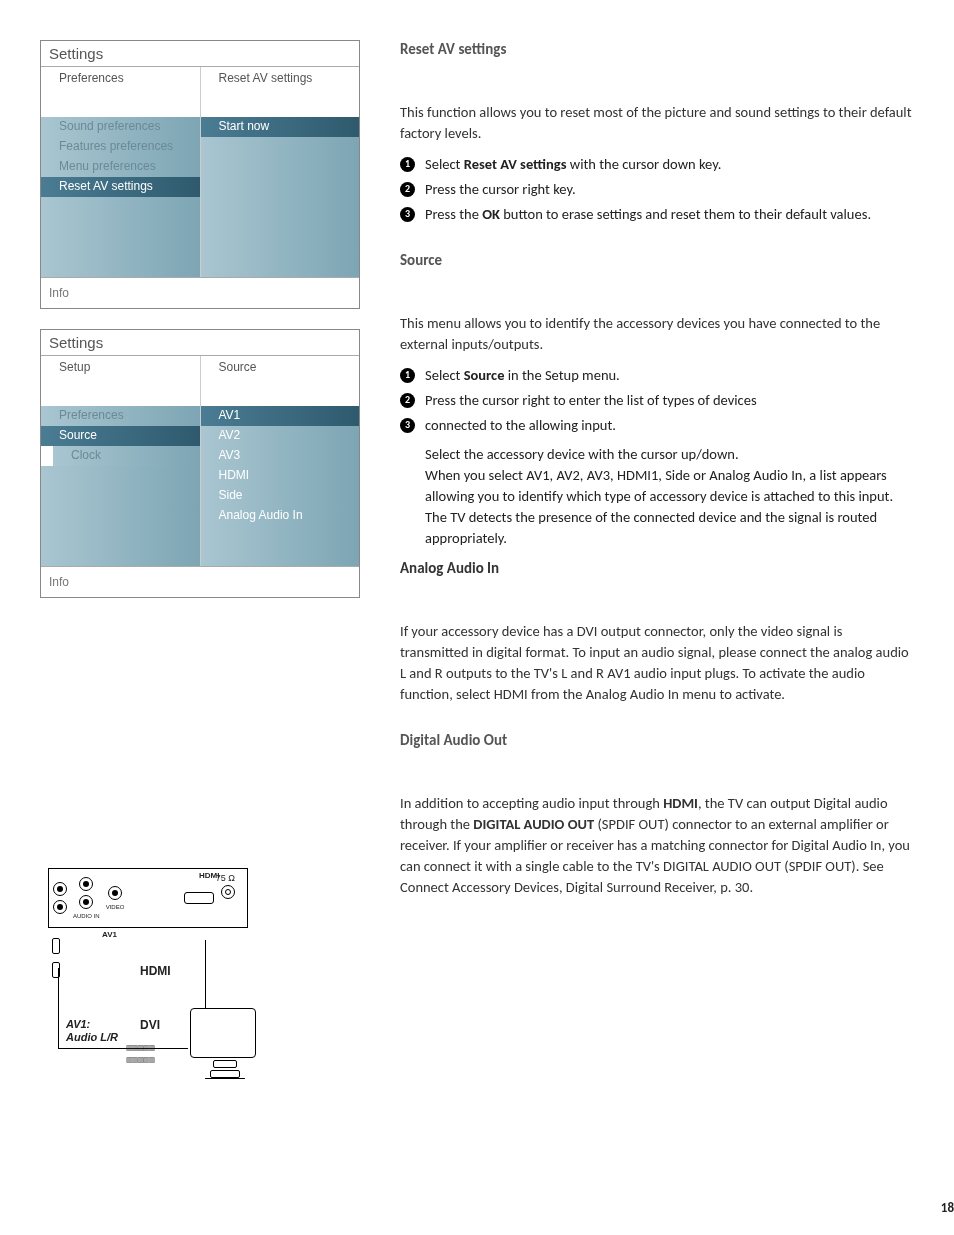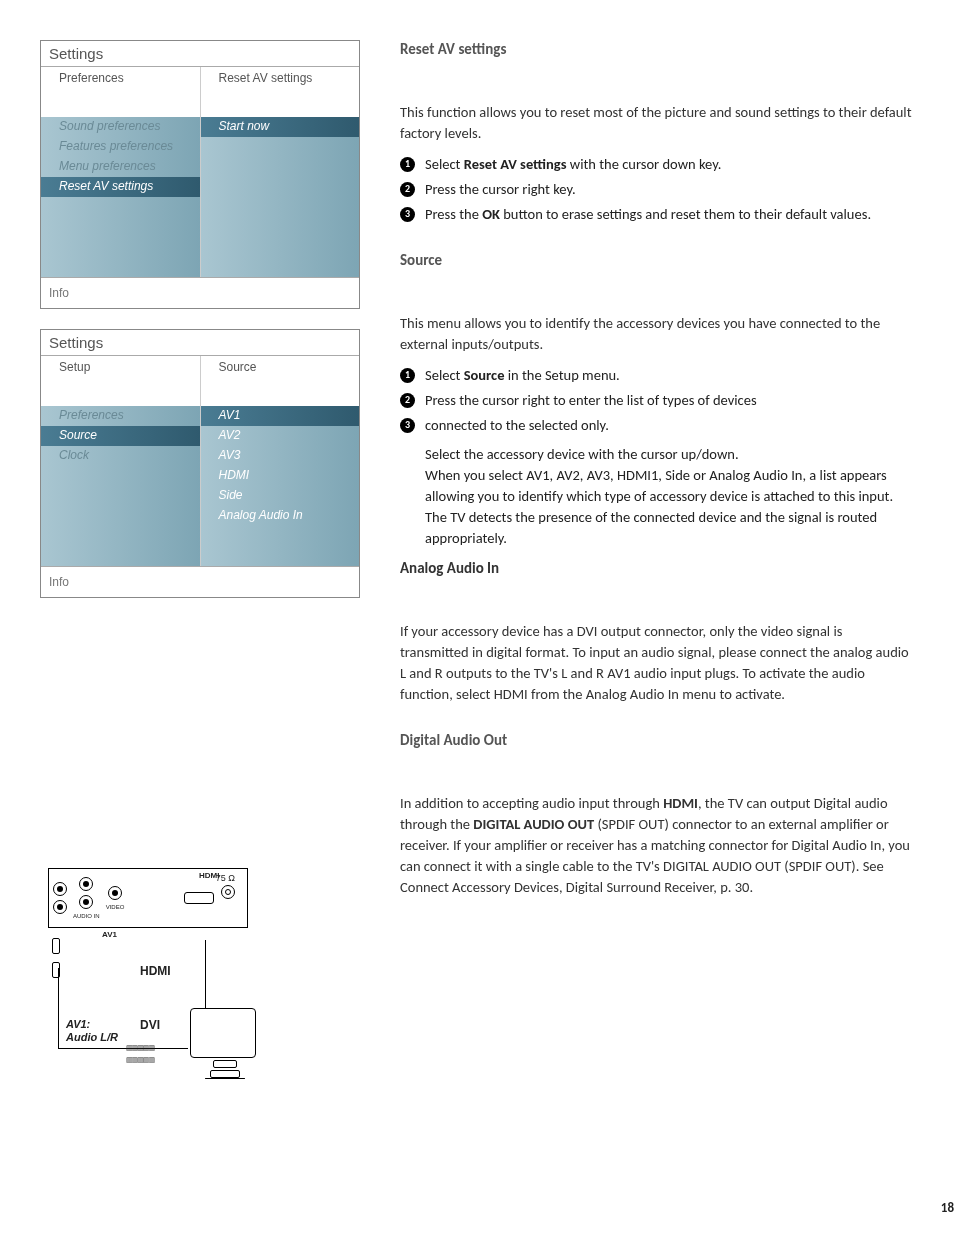--- a/index.html
+++ b/index.html
@@ -44,21 +44,20 @@
   }
   .pcol-items { display: flex; flex-direction: column; }
   .pitem {
     display: flex;
     align-items: center;
     font-size: 12px;
     color: #888;
     padding: 0 8px 3px 18px;
     height: 20px;
     background: linear-gradient(90deg, #a9c6d1 0%, #7da5b4 100%);
-    font-style: italic;
   }
   .pitem.lighter { color: #fff; }
   .pitem.sel {
     background: linear-gradient(90deg, #4a7c93 0%, #2f5a6e 100%);
     color: #fff;
   }
   .pitem.empty { color: transparent; }
   .panel-footer {
     font-size: 12px;
     color: #777;
@@ -193,21 +192,21 @@
     </div>
 
     <div class="panel">
       <div class="panel-header">Settings</div>
       <div class="panel-body">
         <div class="pcol left">
           <div class="pcol-head">Setup</div>
           <div class="pcol-items" id="p2left">
               <div class="pitem" style="color: rgb(106, 138, 150);">Preferences</div>
               <div class="pitem sel">Source</div>
-              <div class="pitem" style="color: rgb(106, 138, 150);">Clock</div>
+              <div class="pitem" style="color: rgb(106, 138, 150); margin-left: 12px;">Clock</div>
               <div class="pitem empty">&nbsp;</div>
               <div class="pitem empty">&nbsp;</div>
               <div class="pitem empty">&nbsp;</div>
               <div class="pitem empty">&nbsp;</div>
               <div class="pitem empty">&nbsp;</div>
             </div>
         </div>
         <div class="pcol">
           <div class="pcol-head">Source</div>
           <div class="pcol-items" id="p2right">
@@ -306,21 +305,21 @@
         <li>
           <span class="num-badge">1</span>
           <span><span>Select </span><strong>Source</strong><span> in the Setup menu.</span></span>
         </li>
         <li>
           <span class="num-badge">2</span>
           <span>Press the cursor right to enter the list of types of devices</span>
         </li>
         <li>
           <span class="num-badge">3</span>
-          <span>connected to the selected only.</span>
+          <span>connected to the allowing input.</span>
         </li>
       </ul>
       <p class="indent">Select the accessory device with the cursor up/down.</p>
       <p class="indent">When you select AV1, AV2, AV3, HDMI1, Side or Analog Audio In, a list appears allowing you to identify which type of accessory device is attached to this input. The TV detects the presence of the connected device and the signal is routed appropriately.</p>
 
       <div class="sec-title sub">Analog Audio In</div>
       <p class="para">If your accessory device has a DVI output connector, only the video signal is transmitted in digital format.  To input an audio signal, please connect the analog audio L and R outputs to the TV's L and R AV1 audio input plugs.  To activate the audio function, select  HDMI from the Analog Audio In menu to activate.</p>
     </div>
 
     <div class="section">

